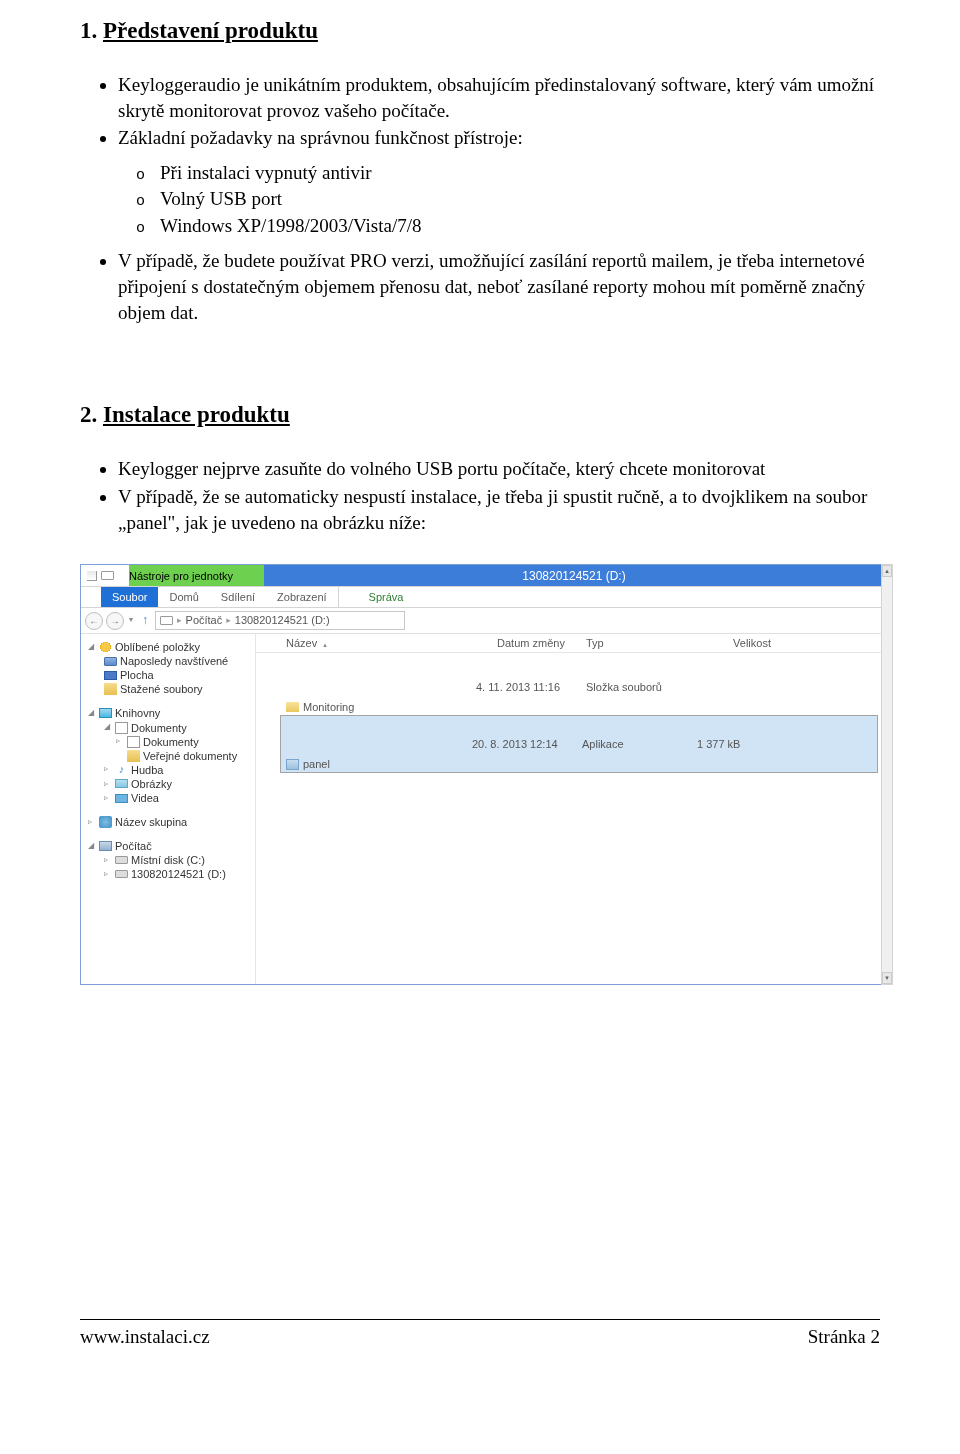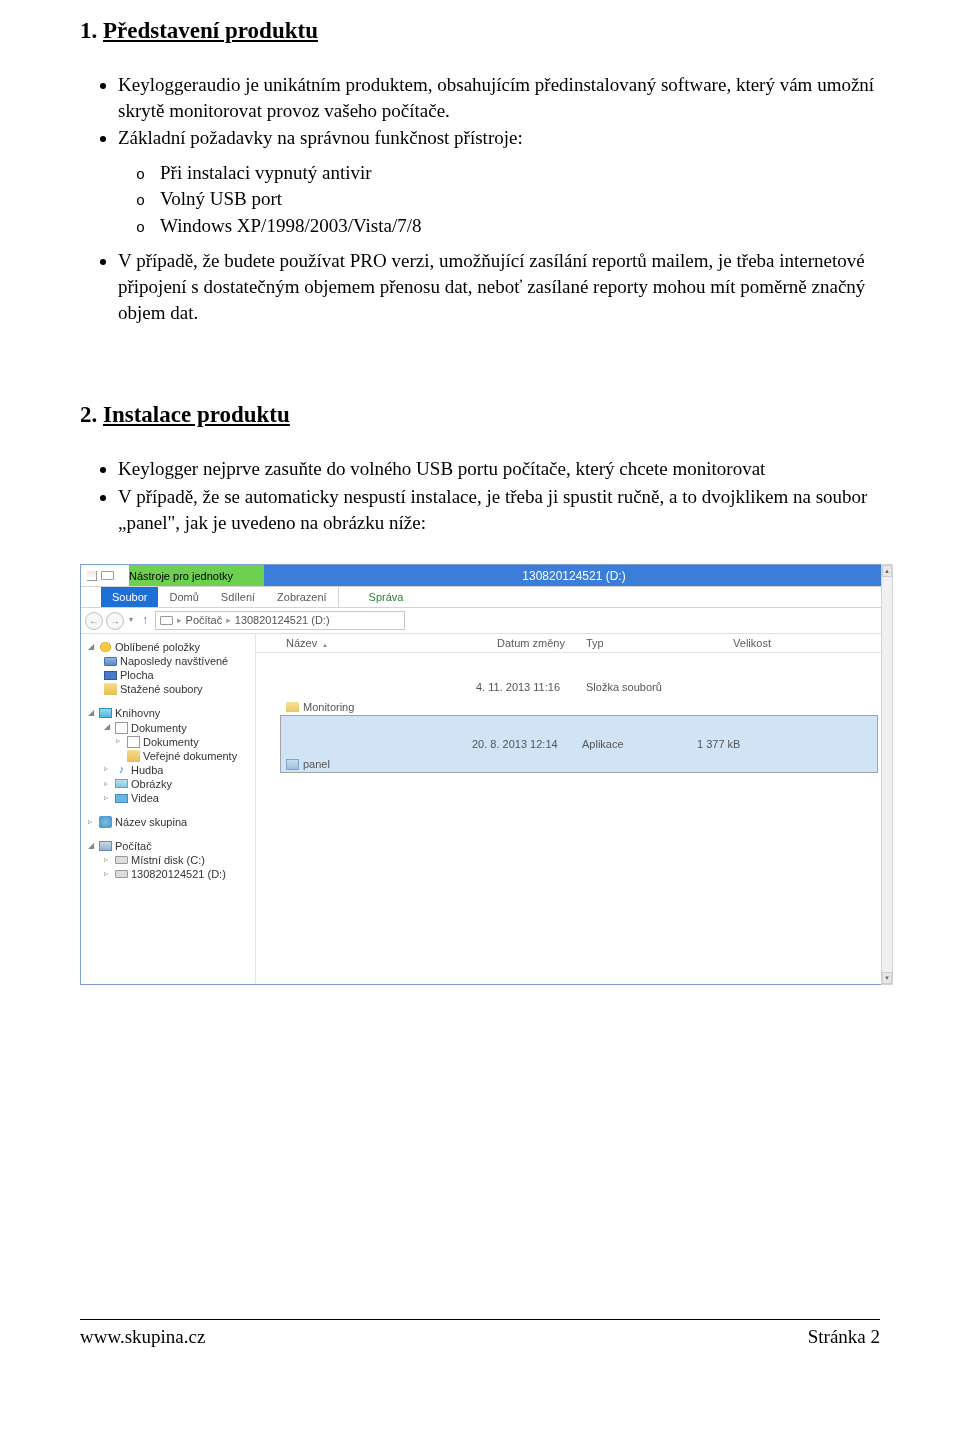--- a/index.html
+++ b/index.html
@@ -488,17 +488,17 @@
       </div>
     </div>
     <div class="exp-scrollbar">
       <div class="exp-scroll-arrow">▴</div>
       <div class="exp-scroll-arrow bottom">▾</div>
     </div>
   </div>
 
   <div class="footer-line"></div>
   <div class="footer">
-    <span>www.skupina.cz</span>
+    <span>www.instalaci.cz</span>
     <span>Stránka 2</span>
   </div>
 
 </div>
 
 </body></html>

